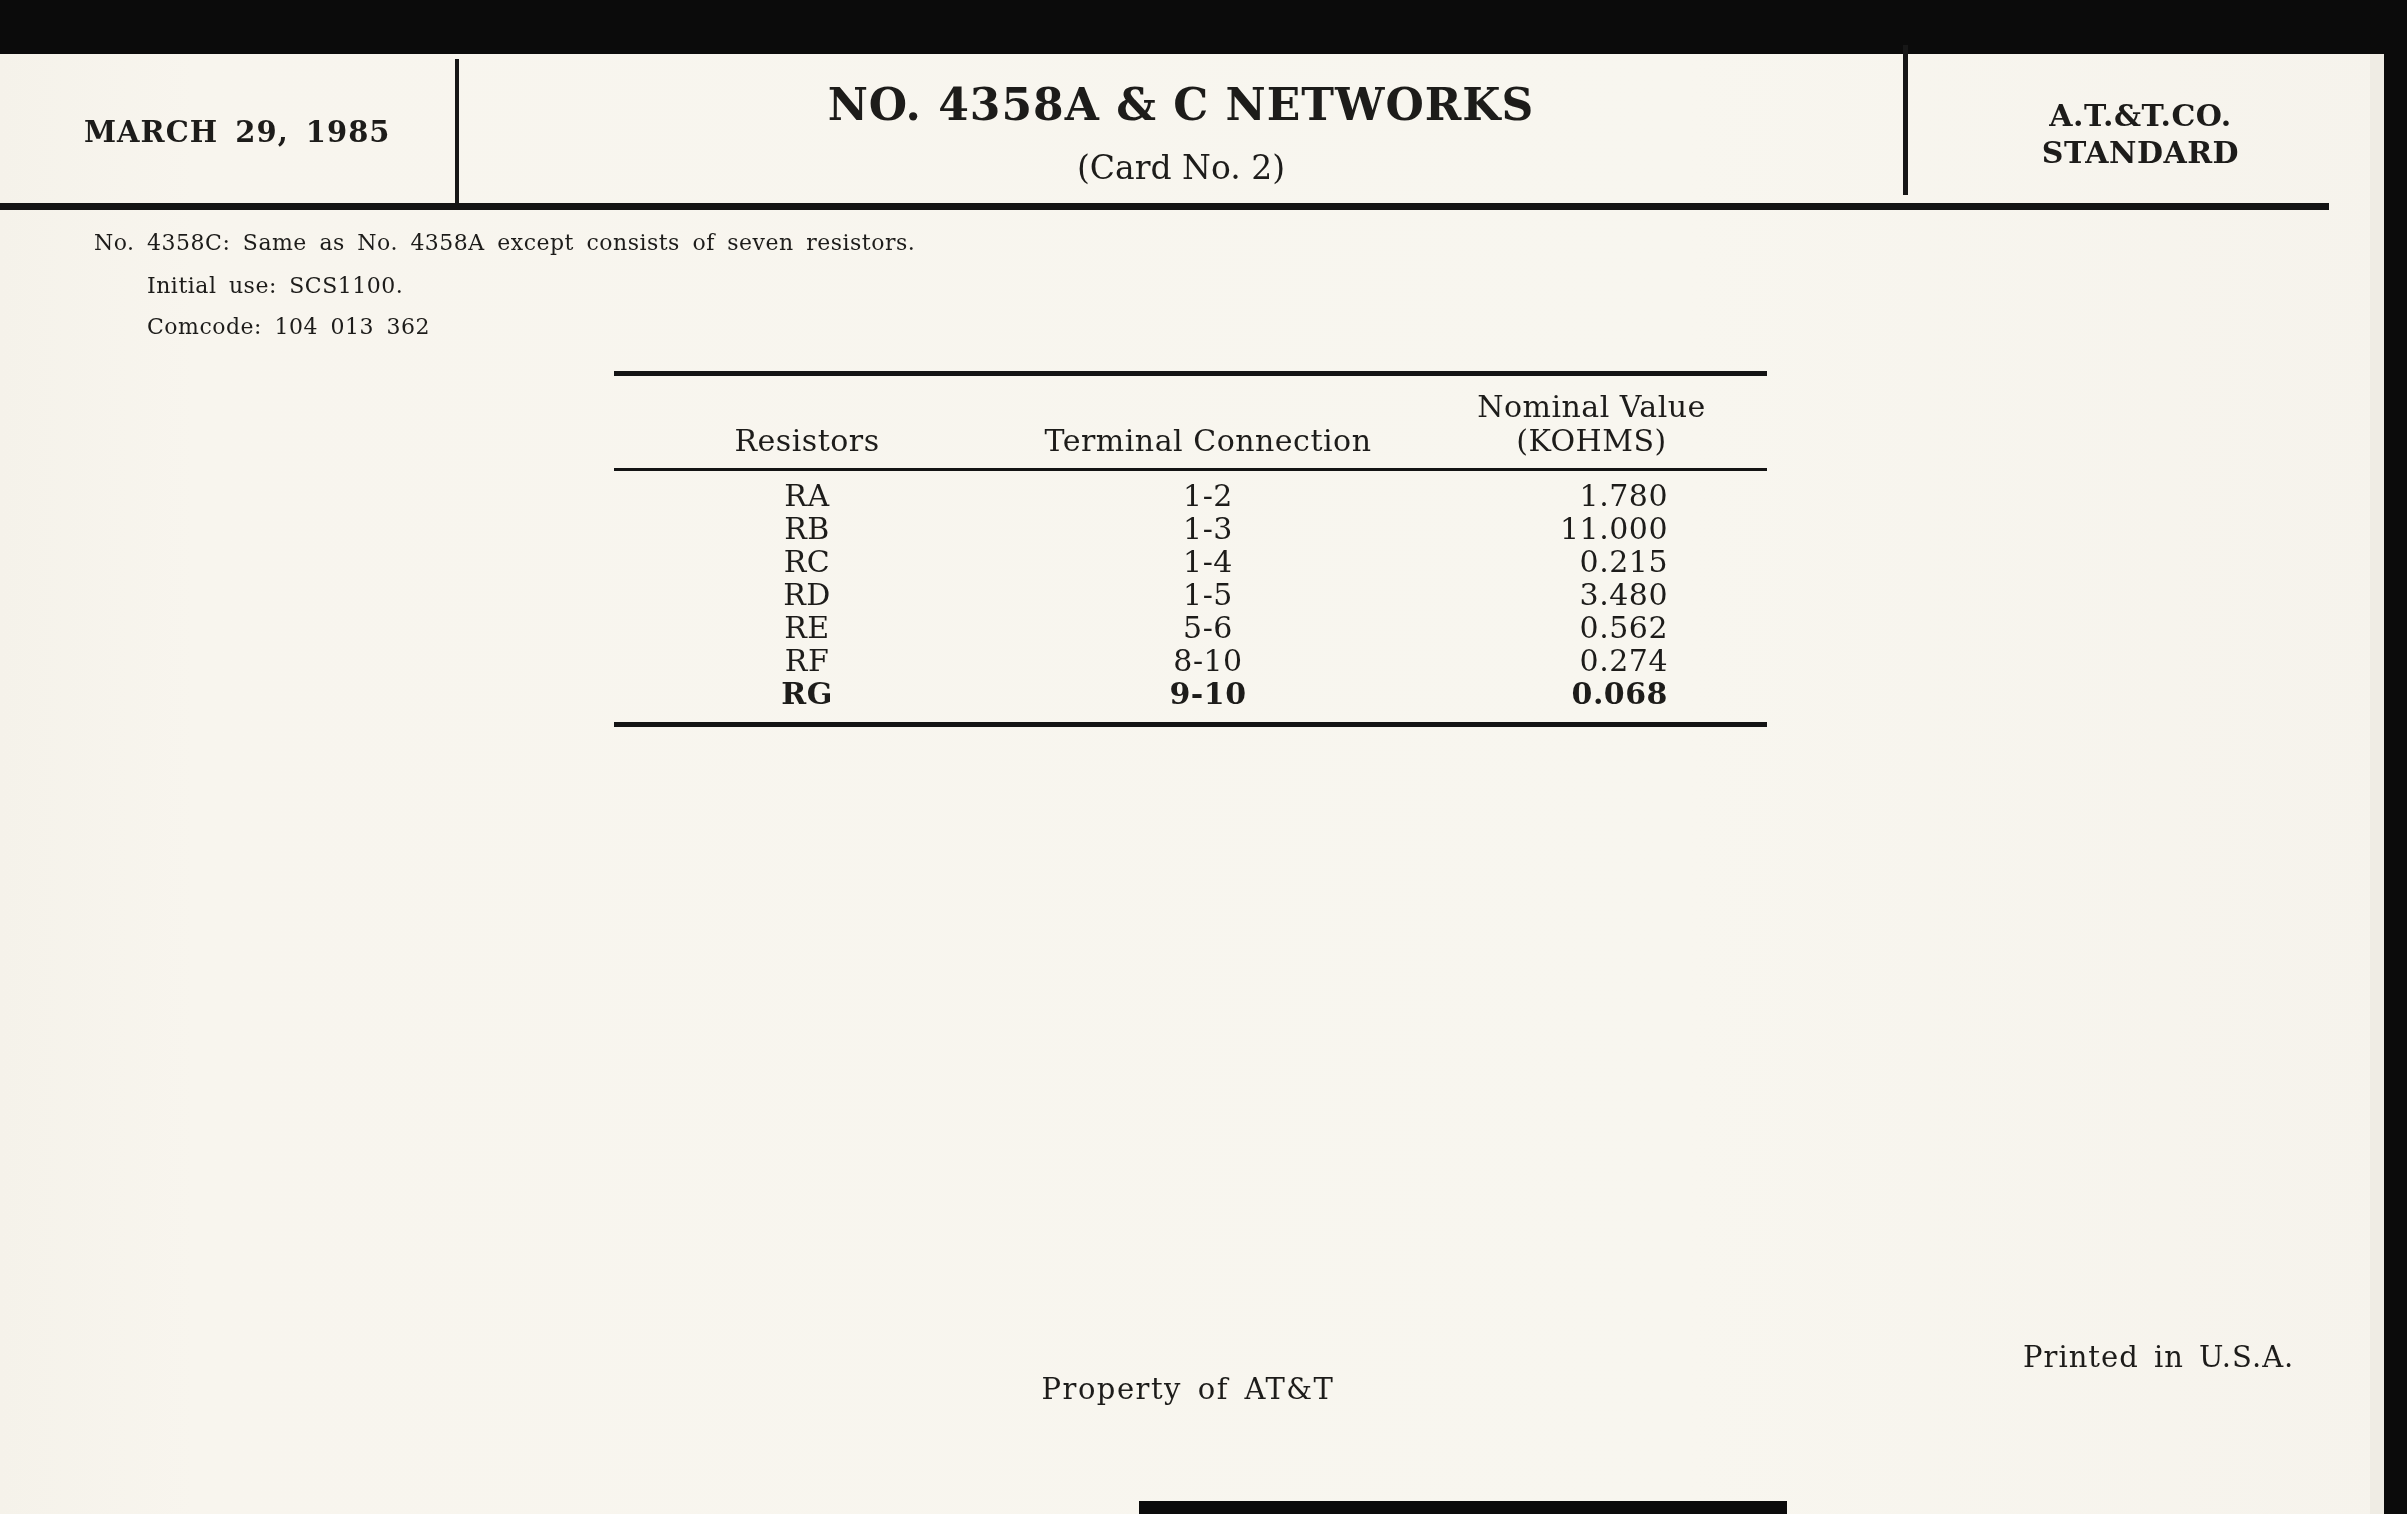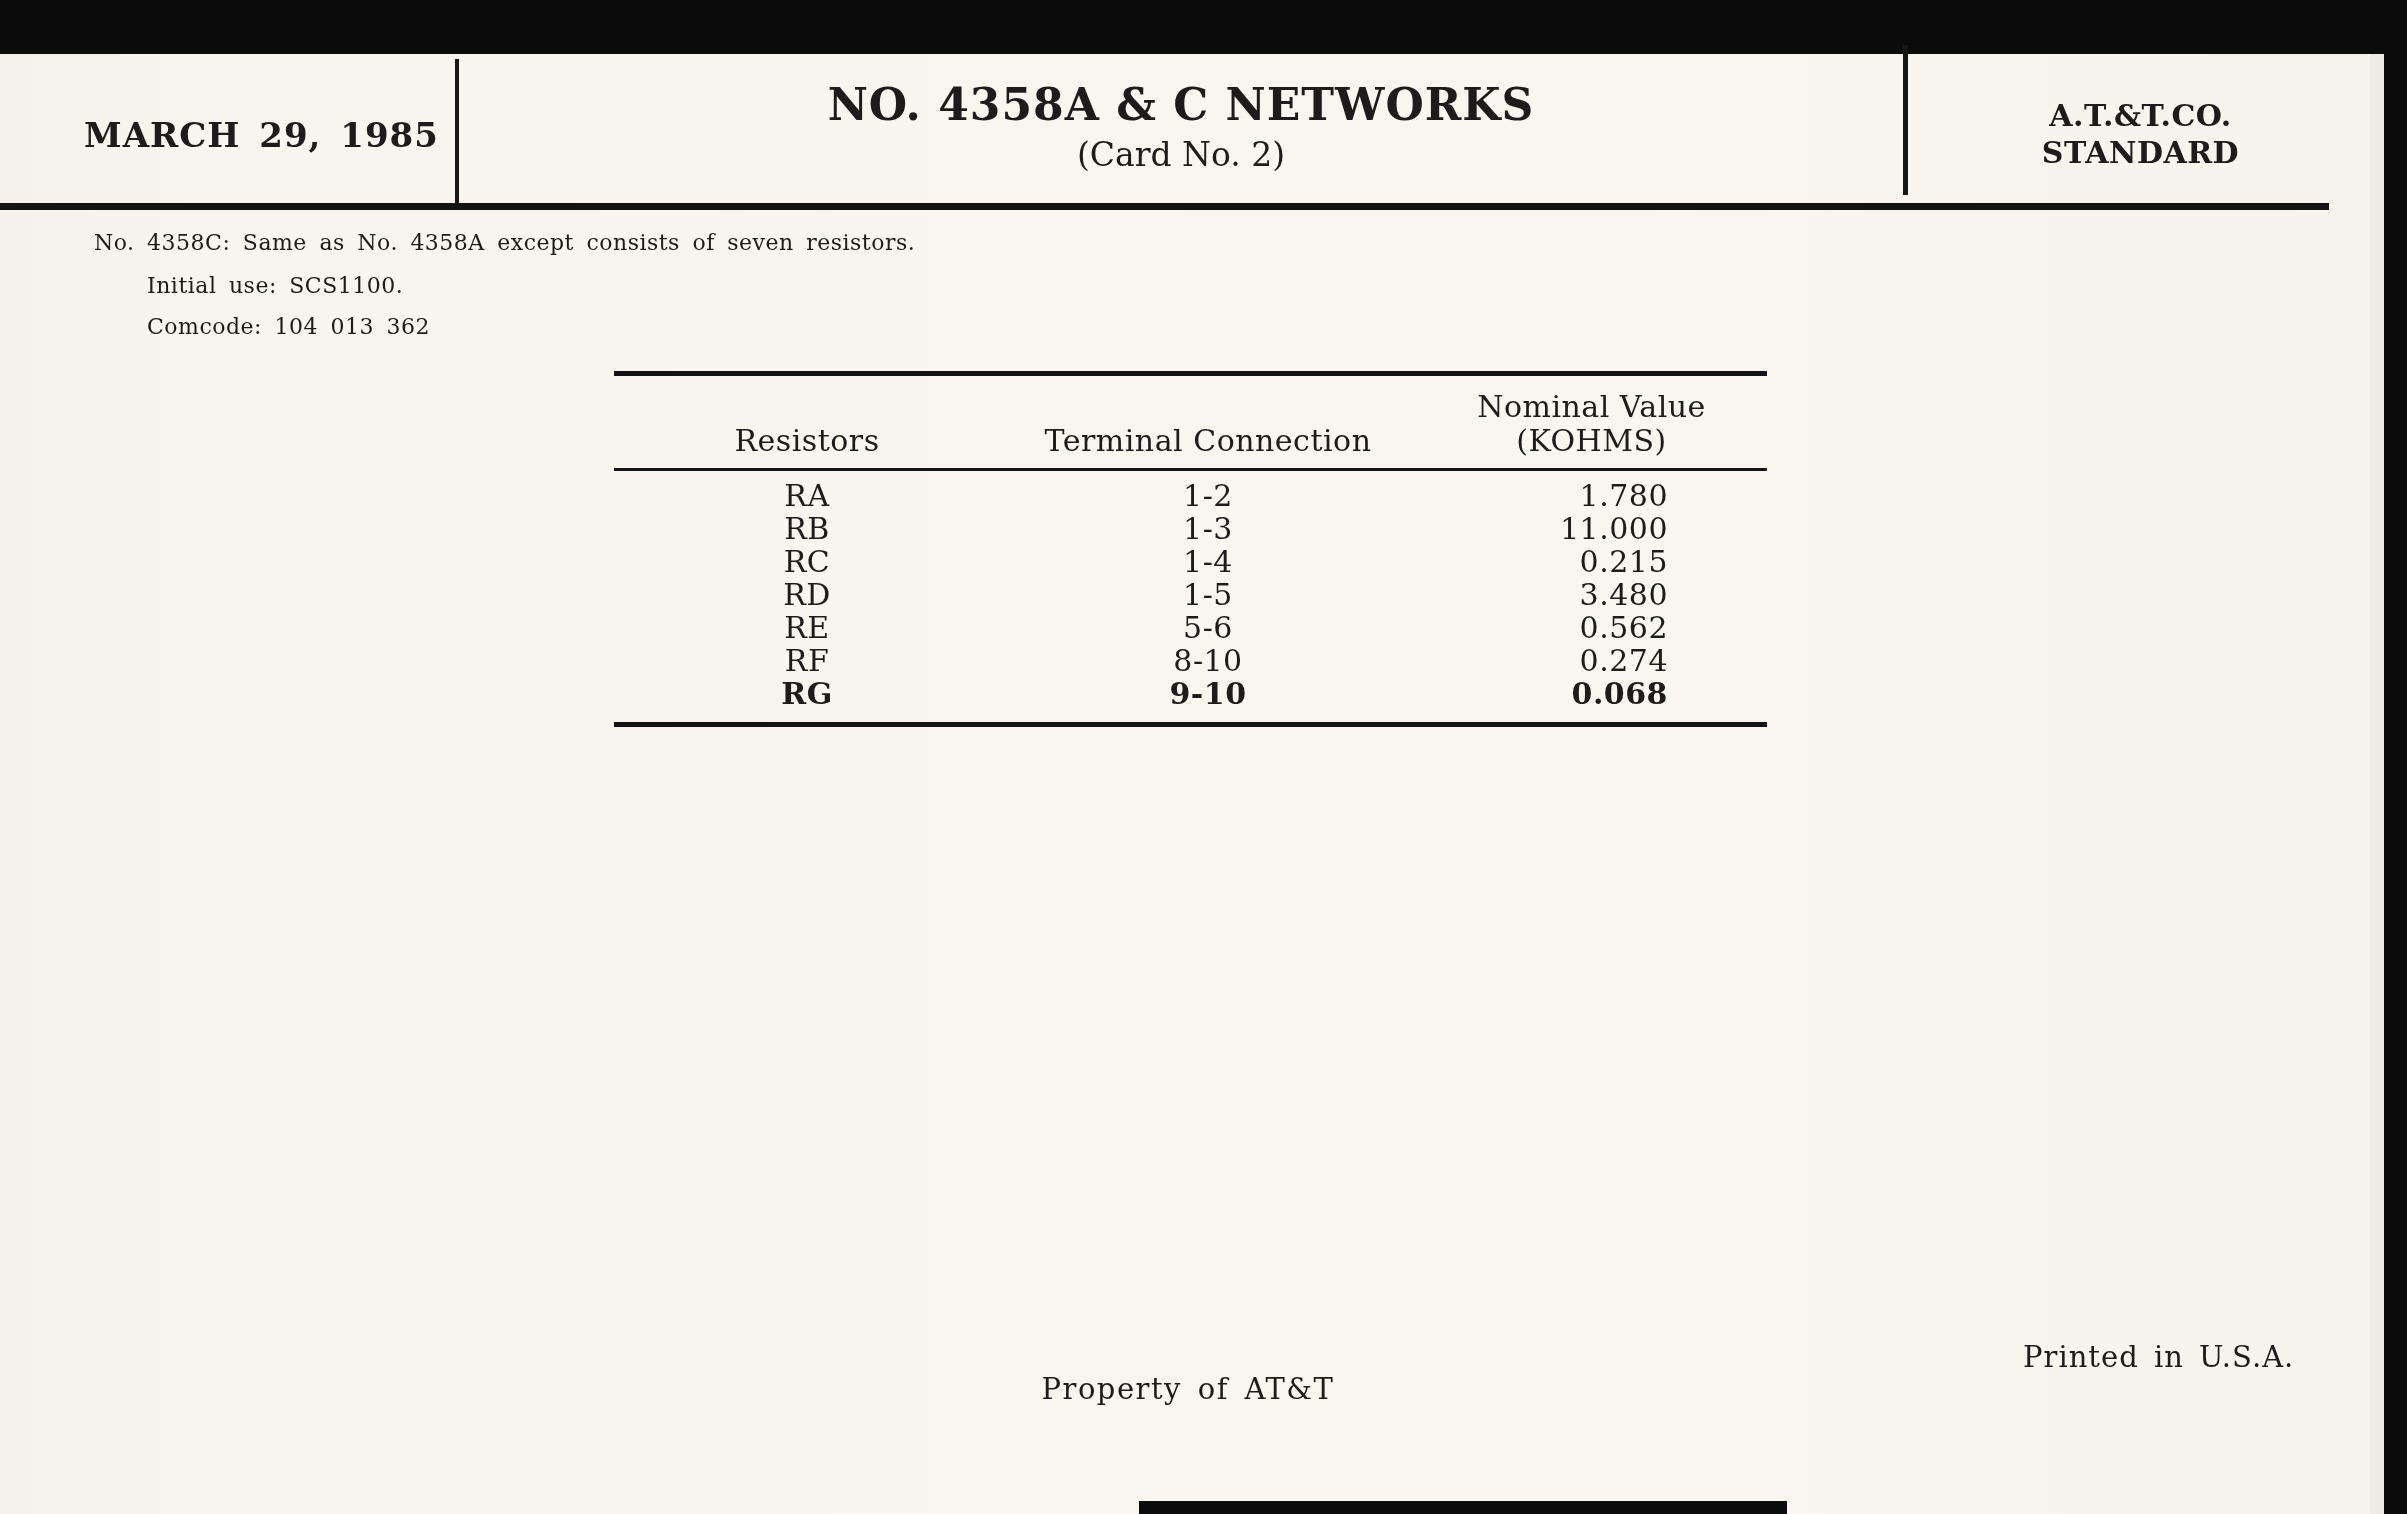--- a/index.html
+++ b/index.html
@@ -42,21 +42,21 @@
   .scan-bottom {
     position: absolute;
     left: 1139px; bottom: 0;
     width: 648px; height: 14px;
     background: #0b0b0b;
   }
   
   .date {
     position: absolute;
     left: 84px; top: 115px;
-    font-size: 34px;
+    font-size: 29px;
     font-weight: 700;
     letter-spacing: 1px;
     word-spacing: 6px;
   }
   .vline1 {
     position: absolute;
     left: 455px; top: 59px;
     width: 4px; height: 146px;
     background: #171717;
   }
@@ -72,21 +72,21 @@
     width: 1442px;
     text-align: center;
   }
   .title {
     font-size: 44px;
     font-weight: 700;
     letter-spacing: 1px;
   }
   .subtitle {
     font-size: 33px;
-    margin-top: 5px;
+    margin-top: 18px;
   }
   .standard {
     position: absolute;
     left: 1908px; top: 97px;
     width: 465px;
     text-align: center;
     font-size: 30px;
     font-weight: 700;
     line-height: 37px;
     letter-spacing: 0.5px;

